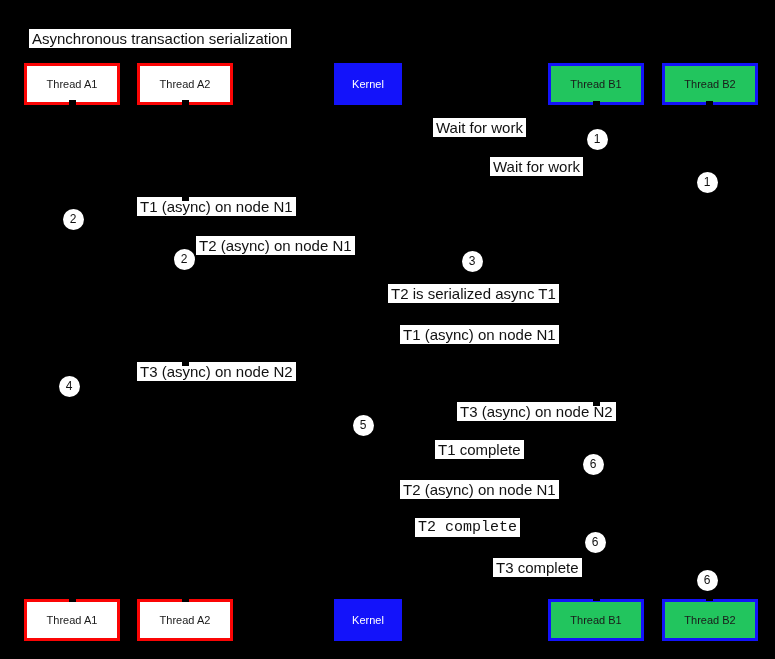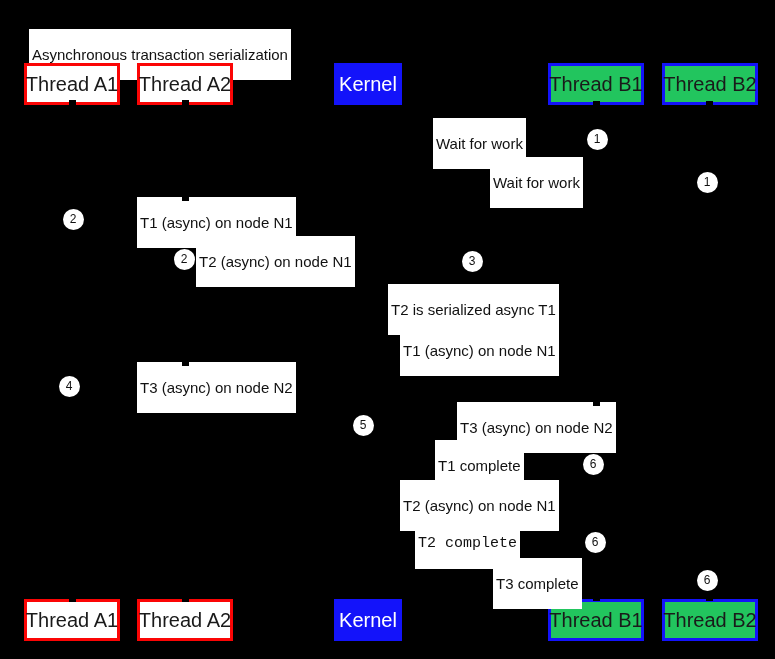--- a/index.html
+++ b/index.html
@@ -16,34 +16,34 @@
     overflow: hidden;
     font-family: "Liberation Sans", sans-serif;
   }
   .msg {
     position: absolute;
     background: var(--label-background, #fff);
     color: var(--label-text, #111);
     font-size: 15px;
     line-height: 19px;
     height: 19px;
-    padding: 16px 3px;
+    padding: 0 3px;
     white-space: nowrap;
   }
   .title {
     left: 29px;
     top: 29px;
   }
   .pbox {
     position: absolute;
     box-sizing: border-box;
     display: flex;
     align-items: center;
     justify-content: center;
-    font-size: 20px;
+    font-size: 11px;
     white-space: nowrap;
   }
   .pbox.red {
     background: #fff;
     border: 3px solid var(--red-accent, #f00);
     color: #1a1a1a;
   }
   .pbox.blue {
     background: #22c55e;
     border: 3px solid var(--blue-accent, #00f);

